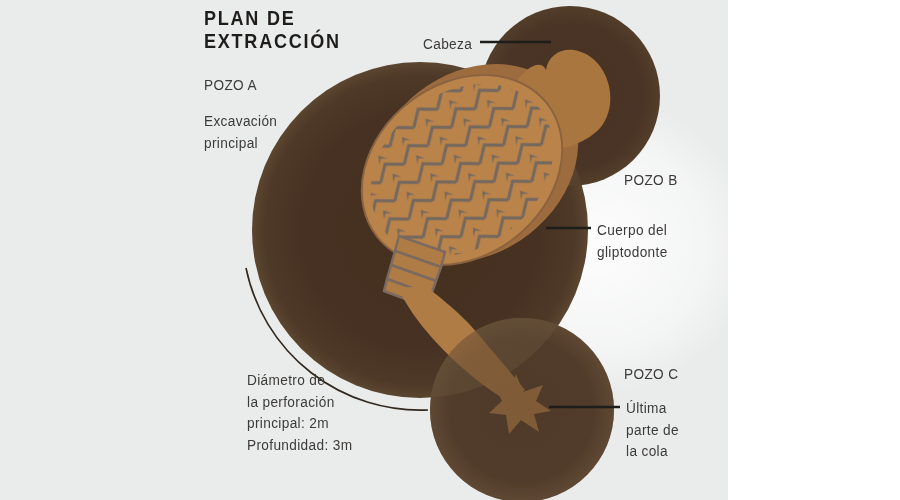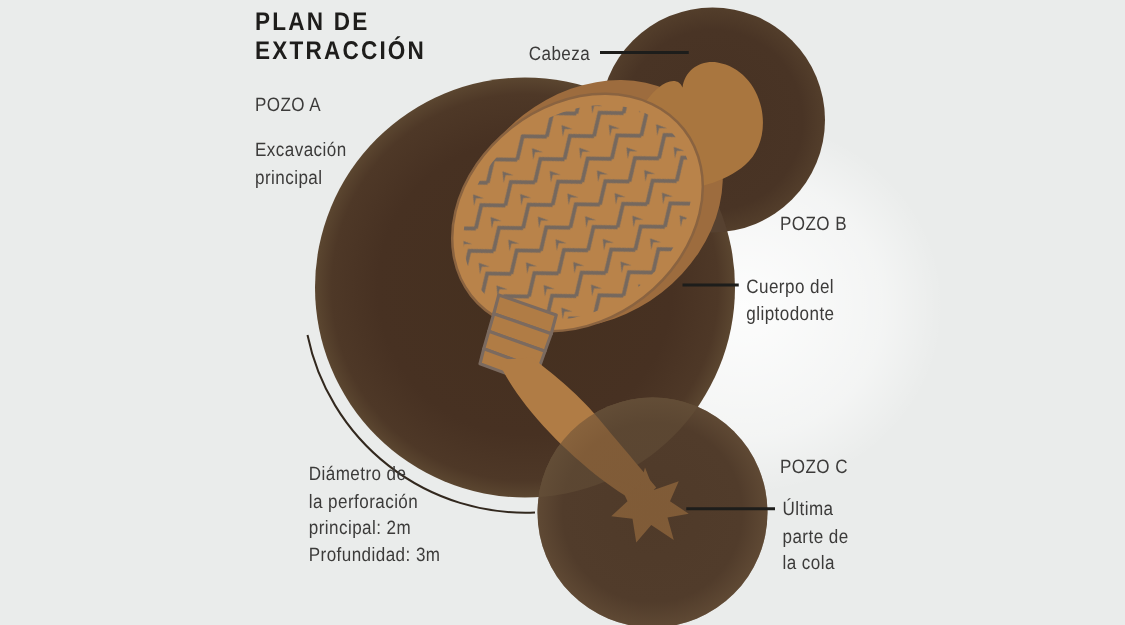--- a/index.html
+++ b/index.html
@@ -1,18 +1,18 @@
 <!DOCTYPE html>
 <html><head>
 <meta charset="utf-8">
 <style>
   html,body{margin:0;padding:0;}
   .stage{
     position:relative;
-    width:900px;height:500px;
+    width:728px;height:500px;
     background:#eaeceb;
     overflow:hidden;
     font-family:"Liberation Sans", sans-serif;
   }
   .stage svg{position:absolute;left:0;top:0;}
   .lbl{
     position:absolute;
     white-space:pre-line;
     color:#3c3b3a;
     font-size:15.5px;

